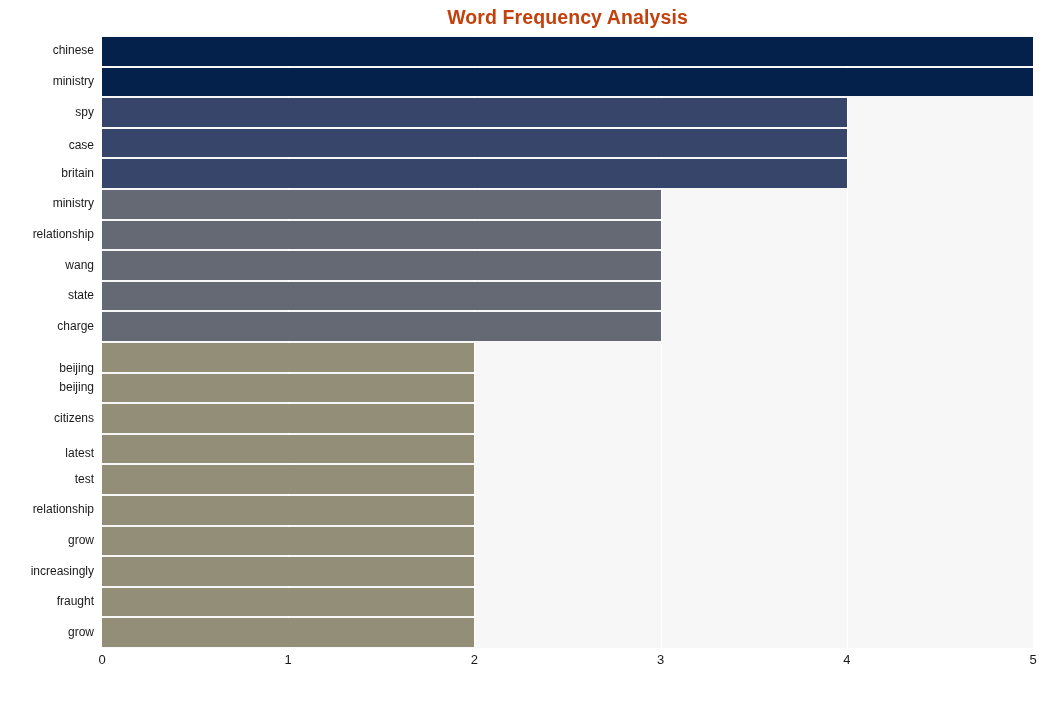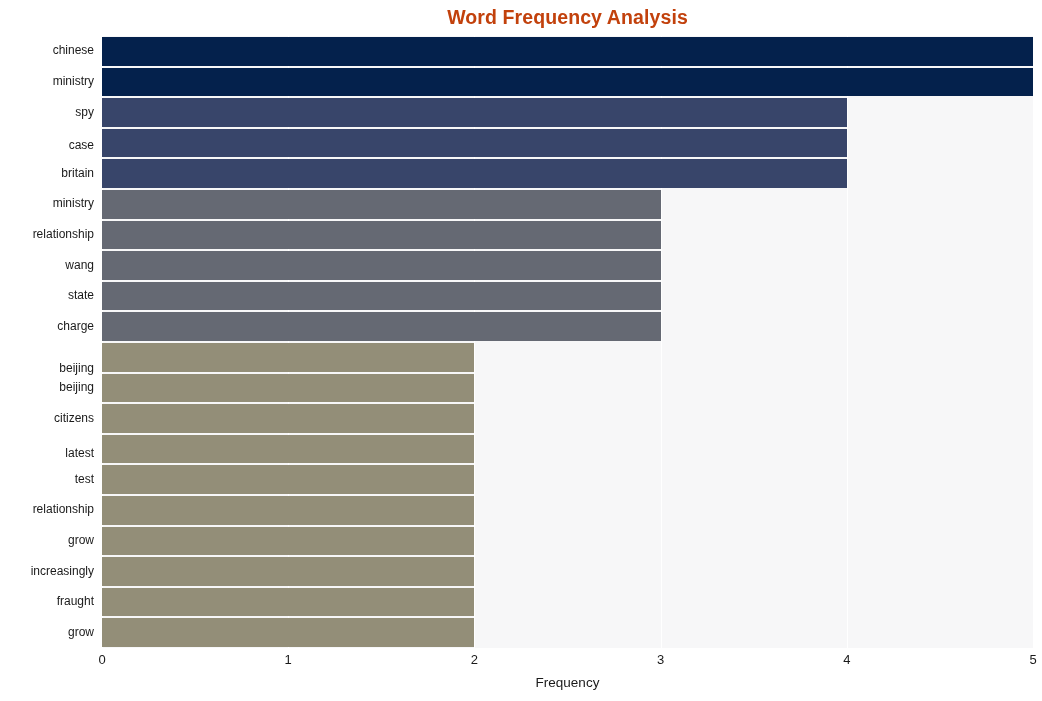--- a/index.html
+++ b/index.html
@@ -225,15 +225,14 @@
 
   <div id="x-labels">
       <div class="x-label" style="left: 102px;">0</div>
       <div class="x-label" style="left: 288.2px;">1</div>
       <div class="x-label" style="left: 474.4px;">2</div>
       <div class="x-label" style="left: 660.6px;">3</div>
       <div class="x-label" style="left: 846.8px;">4</div>
       <div class="x-label" style="left: 1033px;">5</div>
     </div>
 
-  <div id="x-axis-title">Frequency</div>
 
 </div>
 
 </body></html>

